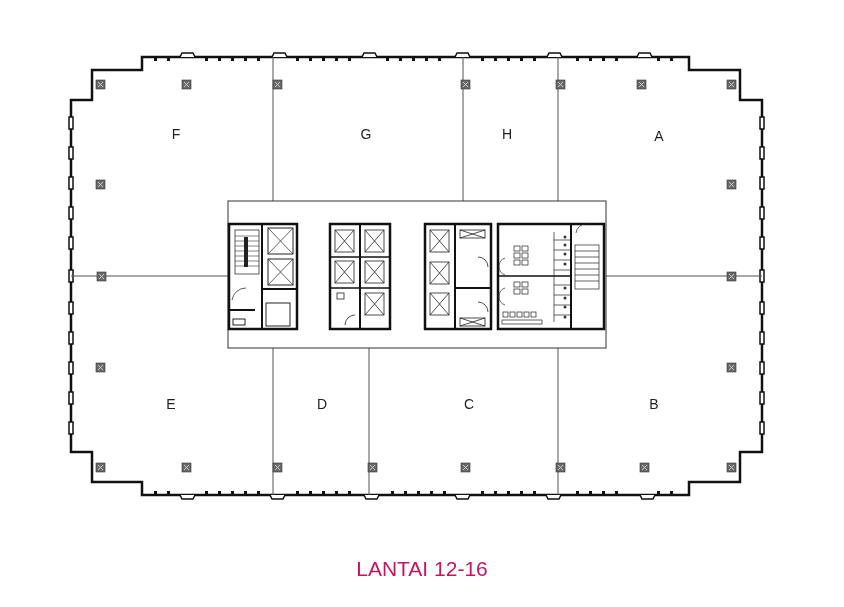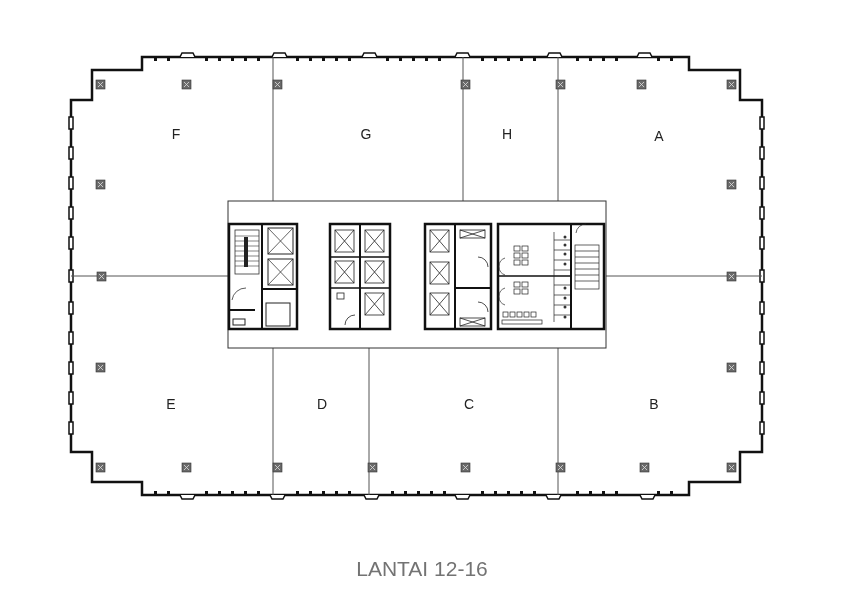--- a/index.html
+++ b/index.html
@@ -2,21 +2,21 @@
 <html><head>
 <meta charset="utf-8">
 <style>
   html, body { margin: 0; padding: 0; background: #ffffff; }
   body { width: 844px; height: 607px; position: relative; overflow: hidden;
          font-family: "Liberation Sans", sans-serif; }
   #plan { position: absolute; left: 0; top: 0; width: 844px; height: 607px; }
   .unit-label { position: absolute; font-size: 14px; color: #222; transform: translate(-50%, -50%);
                 font-family: "Liberation Sans", sans-serif; }
   .caption { position: absolute; left: 0; width: 844px; top: 557px; text-align: center;
-             font-size: 21px; color: #737373; font-family: "Liberation Sans", sans-serif; }
+             font-size: 21px; color: #be185d; font-family: "Liberation Sans", sans-serif; }
 </style>
 </head>
 <body>
 
 <svg id="plan" viewBox="0 0 844 607" xmlns="http://www.w3.org/2000/svg">
 
   <g fill="none" stroke="#111" stroke-width="2.5">
     <path d="M142 57 L689 57 L689 70 L740 70 L740 100 L762 100 L762 452 L740 452 L740 482 L689 482 L689 495 L142 495 L142 482 L92 482 L92 452 L71 452 L71 100 L92 100 L92 70 L142 70 Z"></path>
   </g>
 

